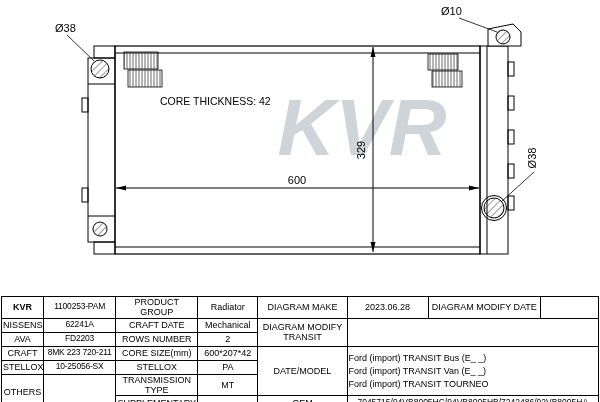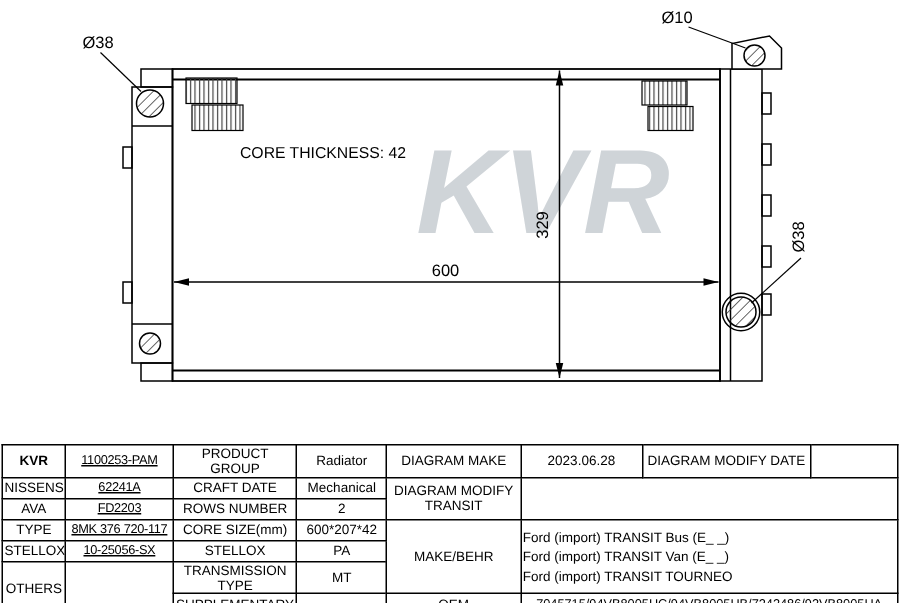--- a/index.html
+++ b/index.html
@@ -12,21 +12,21 @@
   .core-text { font-size:10.5px; fill:#000; font-family:"Liberation Sans", sans-serif; }
   .wm { font-size:80px; font-weight:bold; font-style:italic; fill:#c7cdd2; opacity:0.85;
         font-family:"Liberation Sans", sans-serif; }
   table.spec { border-collapse:collapse; table-layout:fixed; width:598px; margin-left:1px;
                font-size:9px; color:#000; }
   table.spec td { border:1px solid #000; text-align:center; vertical-align:middle;
                   padding:0 1px; height:14px; line-height:1.15; overflow:hidden;
                   background:#fff; }
   td.bold { font-weight:bold; }
   td.val { background:#e9f4fb; }
-  td.part { font-size:8.5px; letter-spacing:-0.2px; white-space:nowrap;text-decoration:underline; }
+  td.part { font-size:8.5px; letter-spacing:-0.2px; white-space:nowrap; }
   td.oemv { font-size:8.5px; white-space:nowrap; }
   tr.tall td { height:21px; }
   tr.last td { height:15px; }
   .mm-line { text-align:left; line-height:13px; }
 </style>
 </head>
 <body>
 
 <div class="drawing">
   <svg width="600" height="296" viewBox="0 0 600 296">
@@ -143,25 +143,25 @@
     <td rowspan="2">DIAGRAM MODIFY TRANSIT</td>
     <td rowspan="2" colspan="3"></td>
   </tr>
   <tr>
     <td>AVA</td>
     <td class="part">FD2203</td>
     <td>ROWS NUMBER</td>
     <td class="val">2</td>
   </tr>
   <tr>
-    <td>TYPE</td>
-    <td class="part">8MK 376 720-117</td>
+    <td>CRAFT</td>
+    <td class="part">8MK 223 720-211</td>
     <td>CORE SIZE(mm)</td>
     <td class="val">600*207*42</td>
-    <td rowspan="3">MAKE/BEHR</td>
+    <td rowspan="3">DATE/MODEL</td>
     <td rowspan="3" colspan="3">
       <div class="mm-line">Ford (import) TRANSIT Bus (E_ _)</div>
       <div class="mm-line">Ford (import) TRANSIT Van (E_ _)</div>
       <div class="mm-line">Ford (import) TRANSIT TOURNEO</div>
     </td>
   </tr>
   <tr>
     <td>STELLOX</td>
     <td class="part">10-25056-SX</td>
     <td>STELLOX</td>

